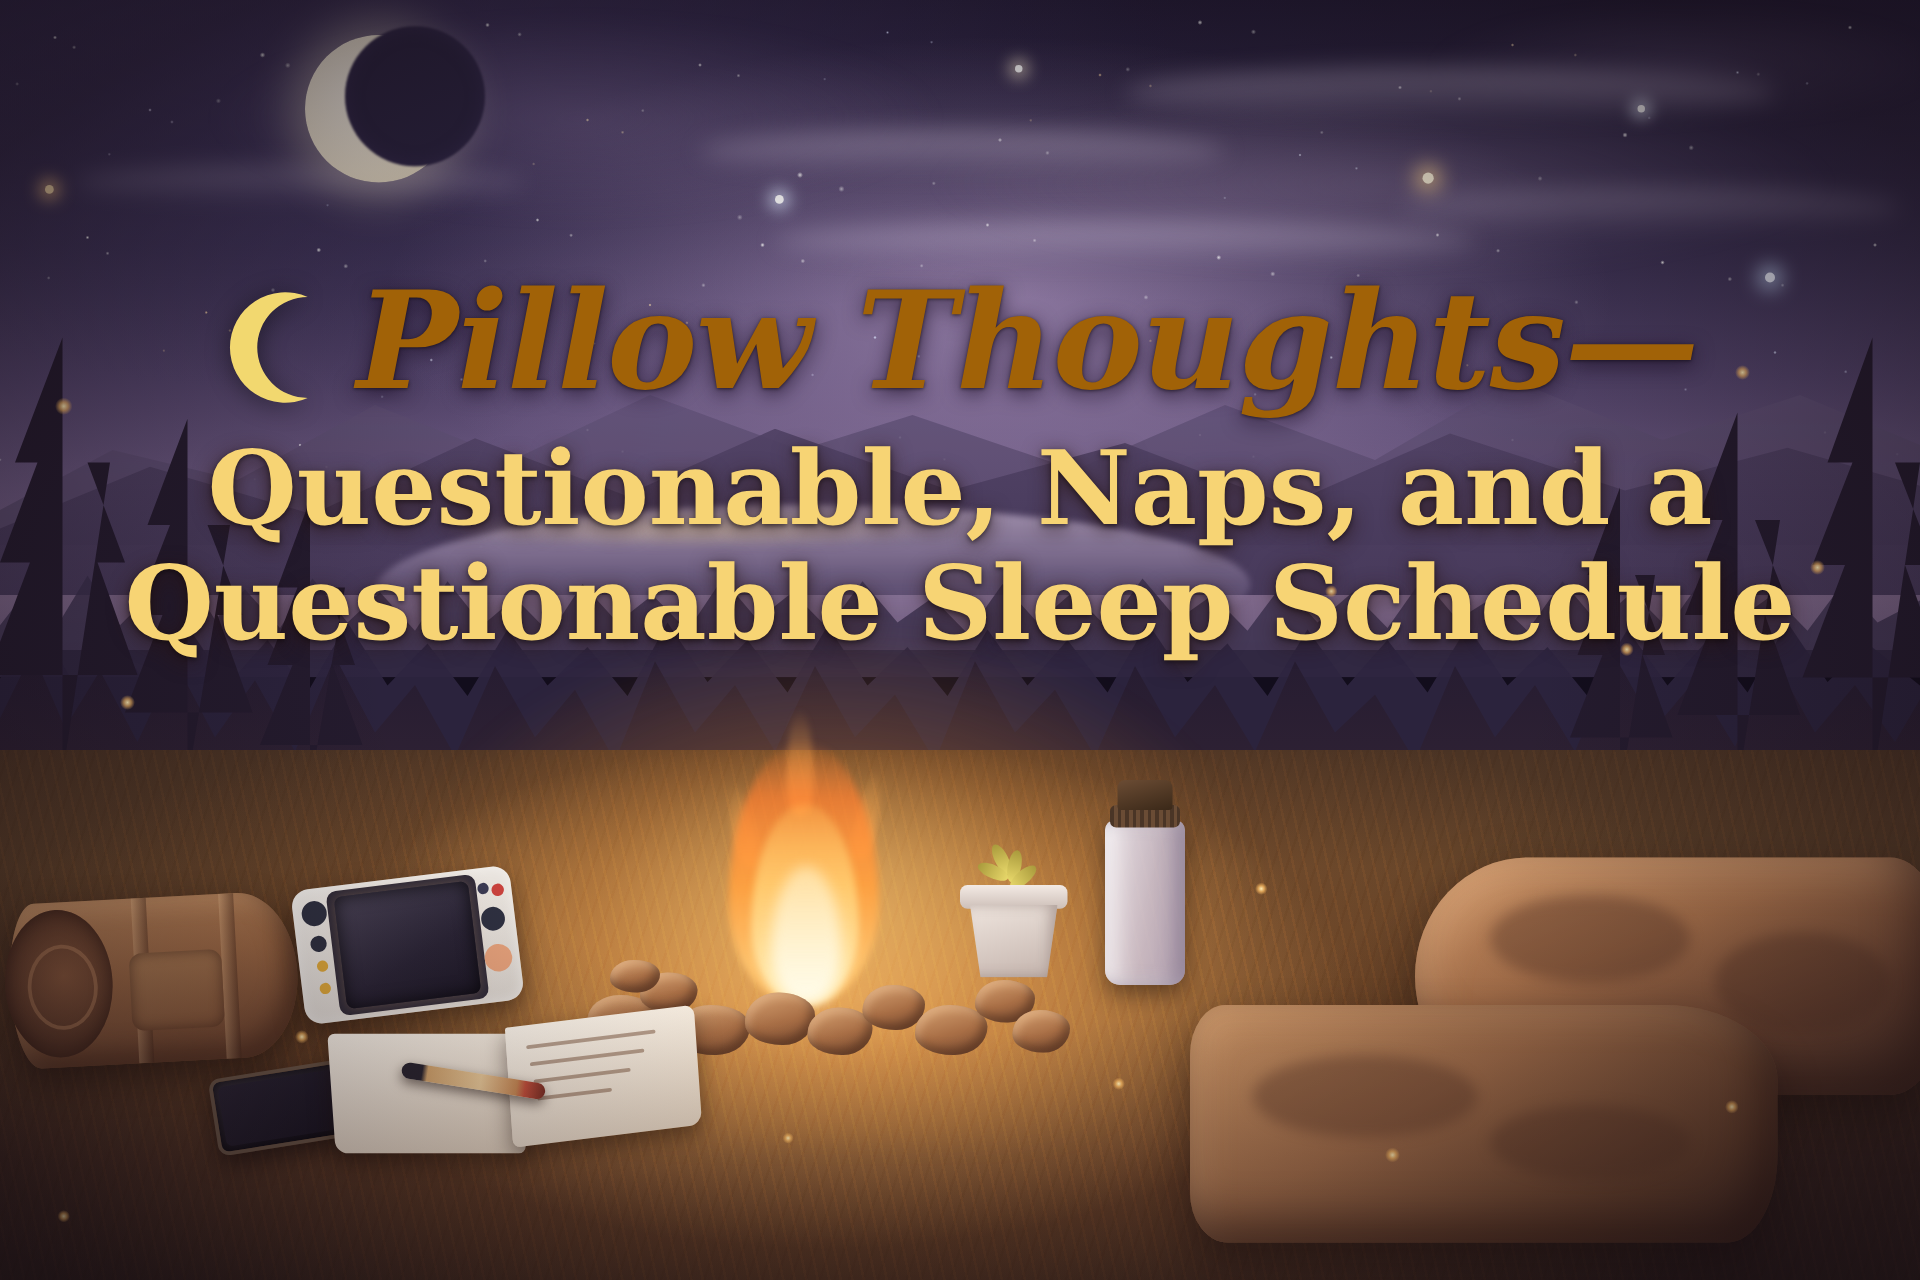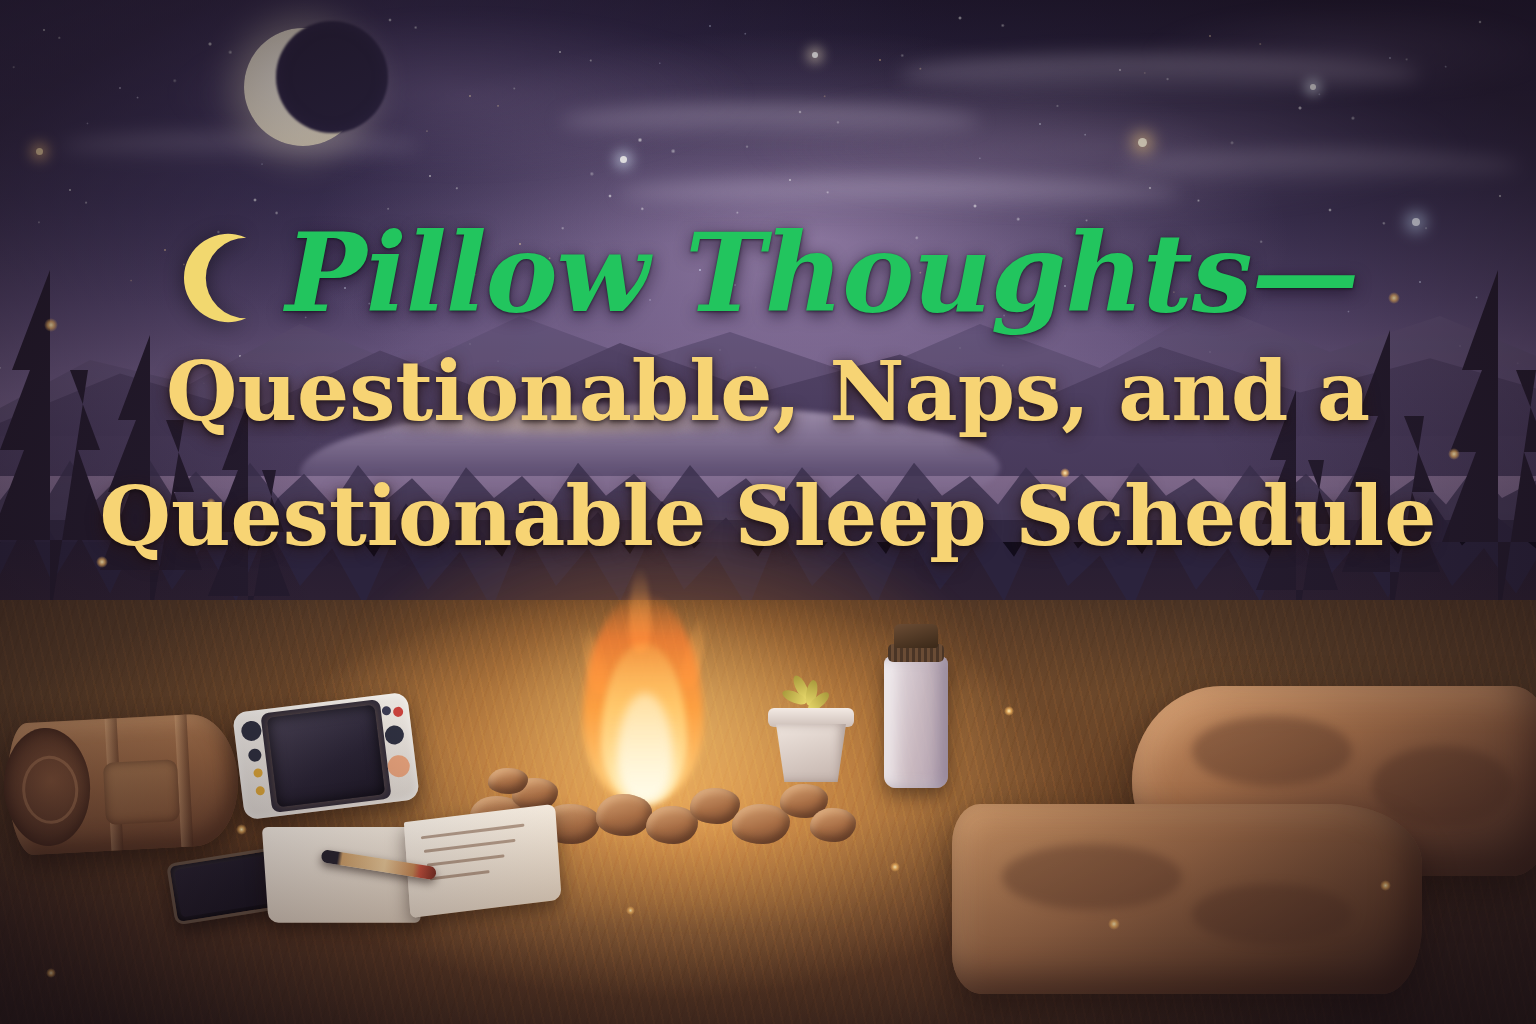--- a/index.html
+++ b/index.html
@@ -252,34 +252,34 @@
 
   
   .titlezone { position:absolute; left:0; top:218px; width:1536px; text-align:center; }
   .title-row { display:flex; align-items:center; justify-content:center; gap:16px; }
   .moon-icon { width:92px; height:92px; flex:none; position:relative; margin-top:6px; }
   .moon-svg { width:96px; height:96px; display:block; filter:drop-shadow(0 2px 10px rgba(0,0,0,.45)); }
 
   .main-title {
     font-family:"DejaVu Serif", serif;
     font-style:italic; font-weight:700;
-    font-size:108px; line-height:1.02; color:#22c55e;
+    font-size:108px; line-height:1.02; color:#a16207;
     letter-spacing:-1px;
     text-shadow:0 4px 16px rgba(30,16,40,.75), 0 1px 3px rgba(0,0,0,.6);
     white-space:nowrap;
     text-align:center;
   }
   .subtitle {
     font-family:"DejaVu Serif", serif;
     font-weight:700; font-size:82px; line-height:1.12;
     color:#f7d474;
     text-shadow:0 4px 16px rgba(40,20,20,.8), 0 2px 4px rgba(0,0,0,.55);
     margin-top:18px; white-space:nowrap;
   }
-  .subtitle .l2 { display:block;margin-top:33px; }
+  .subtitle .l2 { display:block; }
 </style>
 </head>
 <body>
 
 <div id="stage">
 
   <div class="sky"></div>
   <div class="nebula"></div>
   <div class="stars"></div>
   <div class="stars s2"></div>

